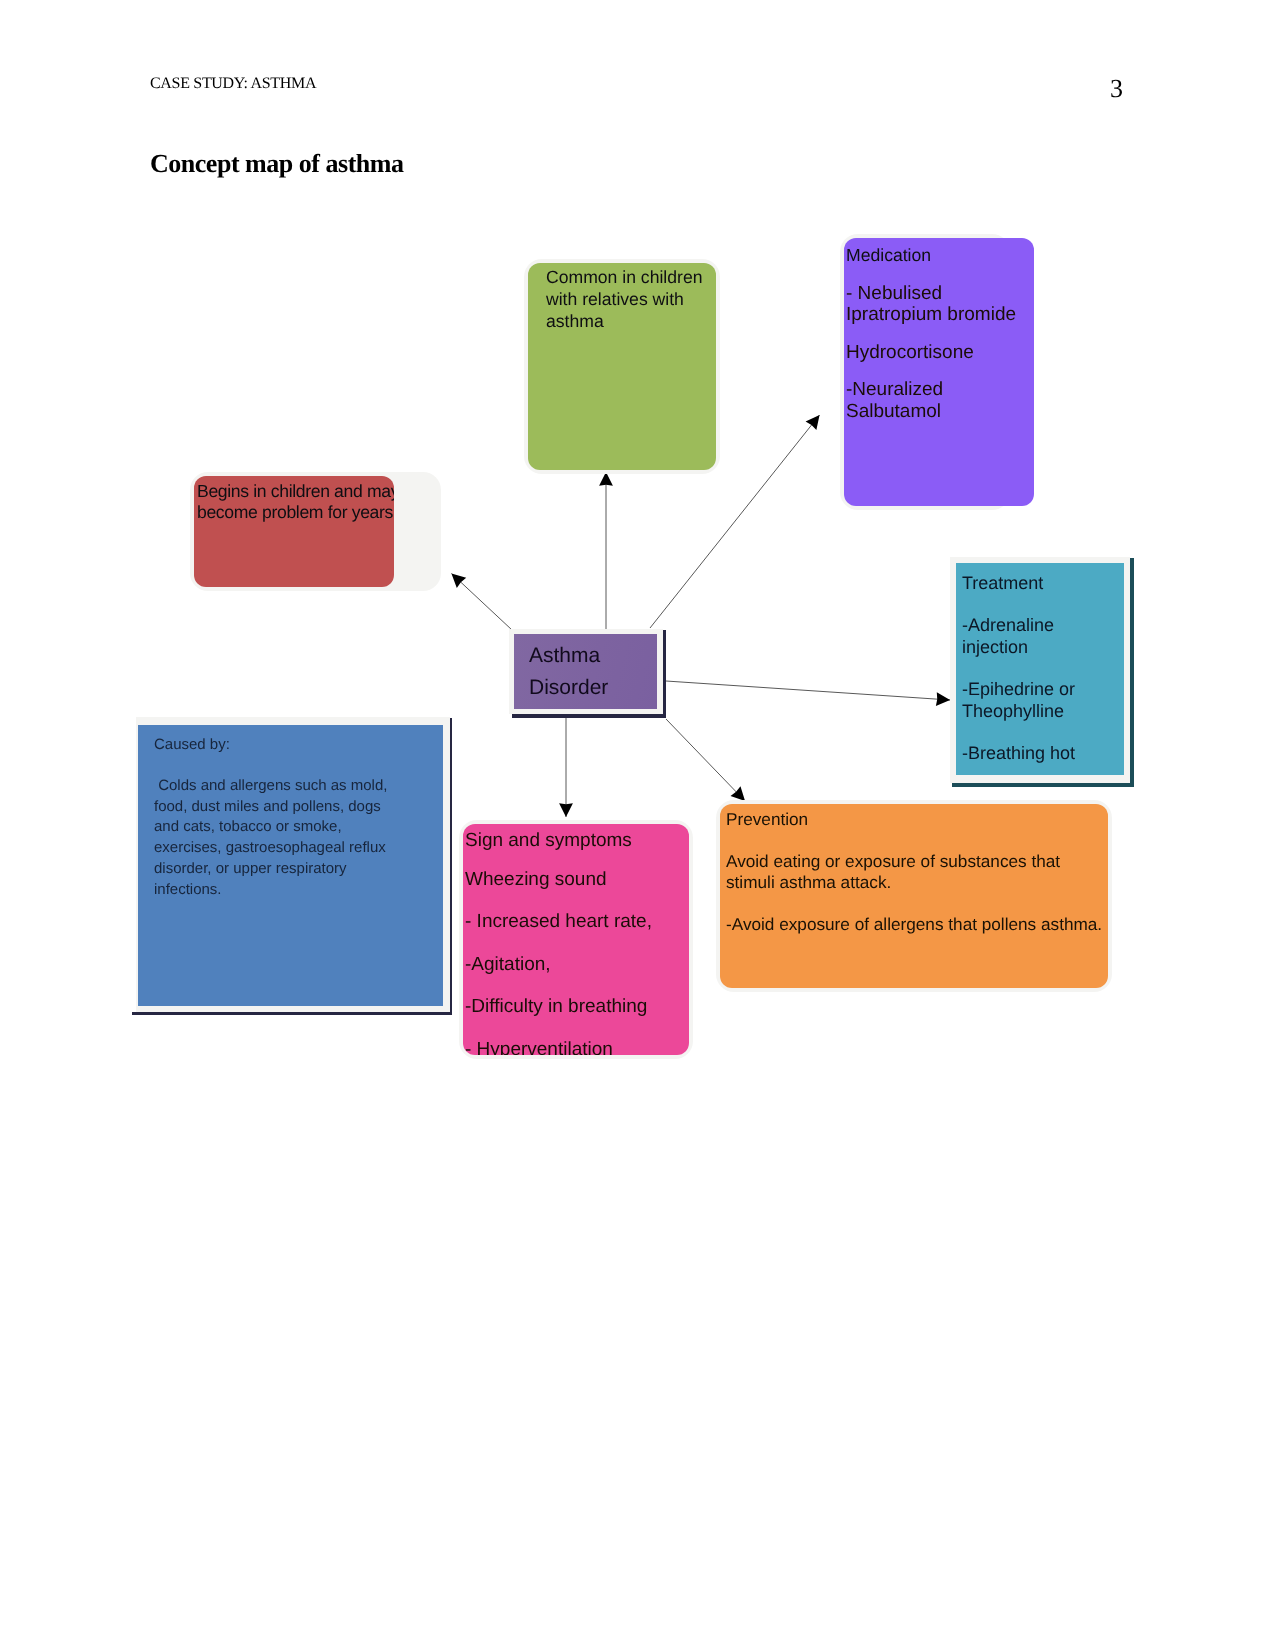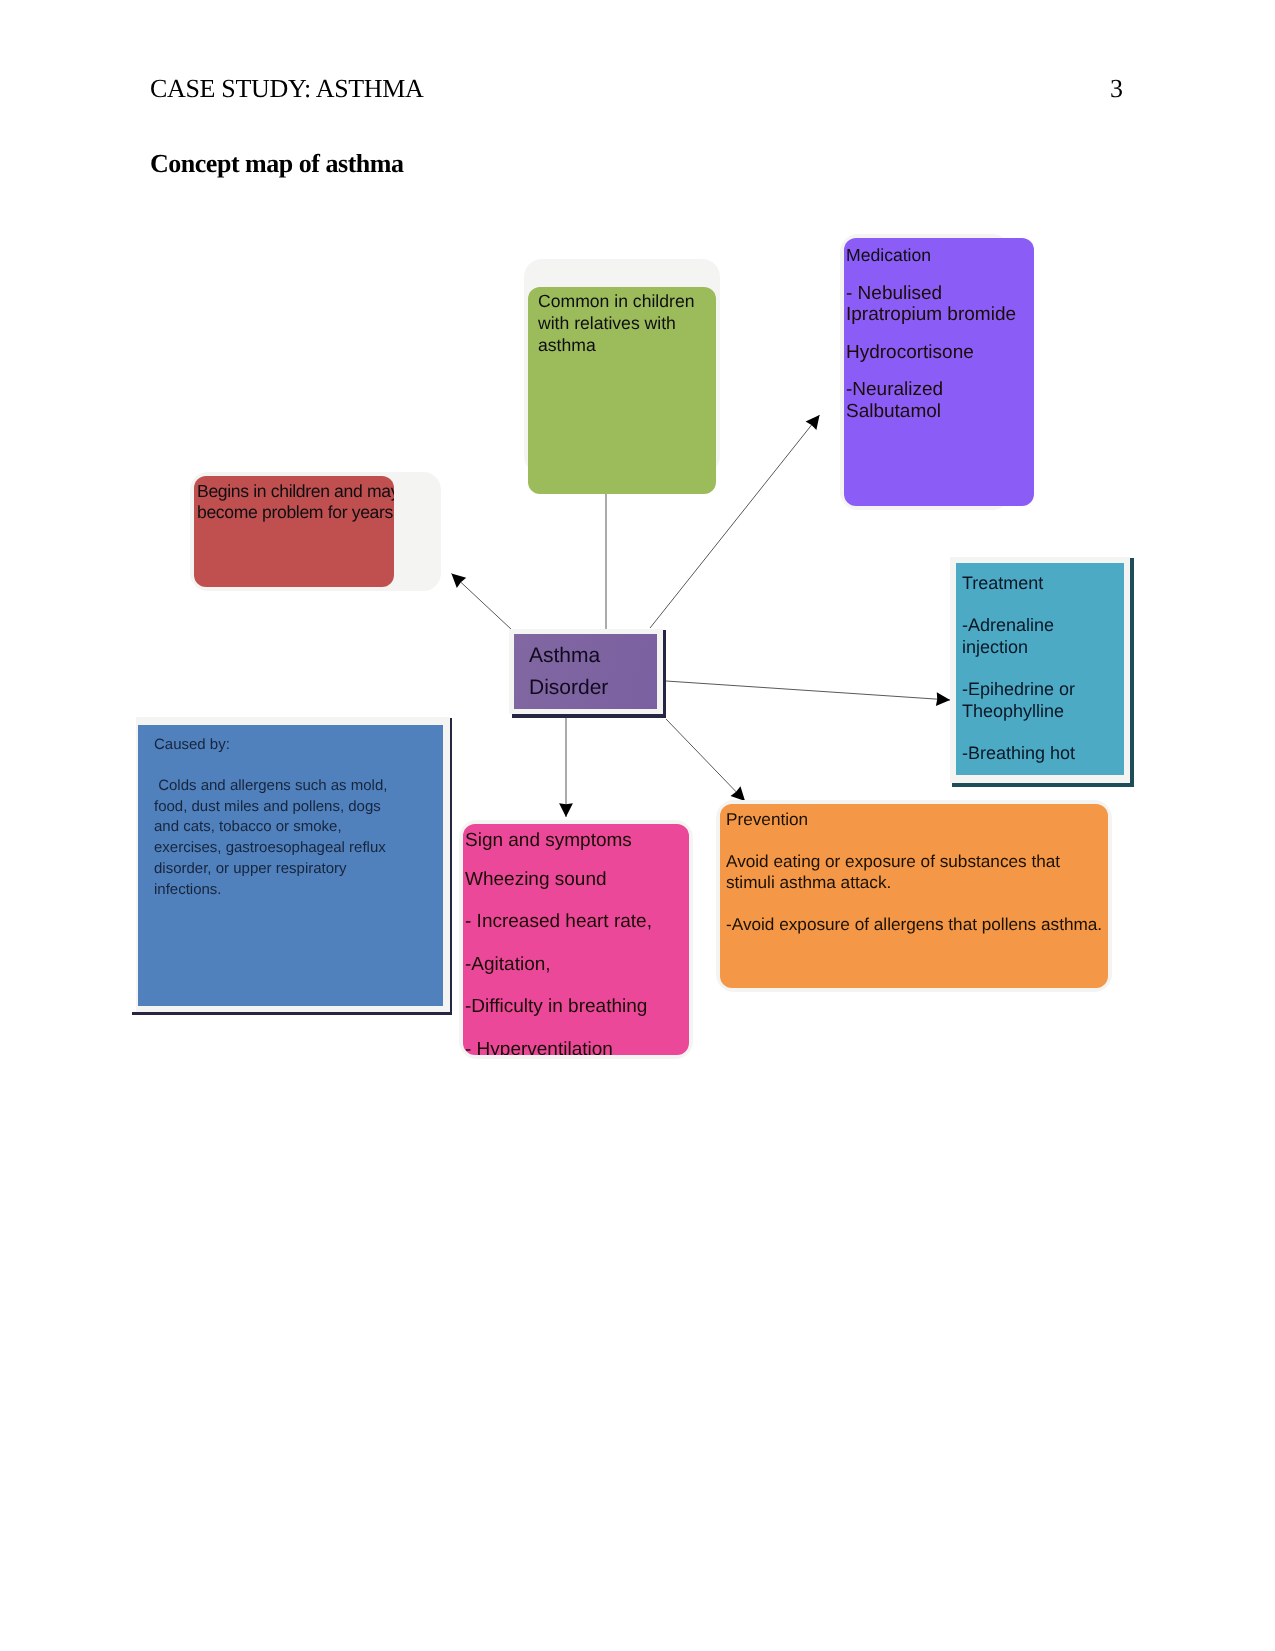--- a/index.html
+++ b/index.html
@@ -1,19 +1,19 @@
 <!DOCTYPE html>
 <html><head>
 <meta charset="utf-8">
 <style>
   html,body{margin:0;padding:0;background:#fff;}
   body{width:1275px;height:1651px;overflow:hidden;position:relative;
        font-family:"Liberation Serif",serif;-webkit-font-smoothing:antialiased;text-rendering:geometricPrecision;}
   .page{position:absolute;left:0;top:0;width:1275px;height:1651px;}
-  .hdr{position:absolute;left:150px;top:76px;font-size:26px;letter-spacing:-0.32px;line-height:1;color:#000;}
+  .hdr{position:absolute;left:150px;top:76px;font-size:16px;letter-spacing:-0.32px;line-height:1;color:#000;}
   .pno{position:absolute;left:1110px;top:76px;font-size:26px;line-height:1;color:#000;}
   .h1{position:absolute;left:150px;top:151px;font-size:26px;letter-spacing:-0.48px;line-height:1;font-weight:bold;color:#000;}
 
   .node{position:absolute;box-sizing:border-box;overflow:hidden;}
   .rnd{border-radius:12px;}
 
   svg.arrows{position:absolute;left:0;top:0;width:1275px;height:1651px;}
   .sans{font-family:"Liberation Sans",sans-serif;}
   .serif{font-family:Liberation Sans, sans-serif;}
 
@@ -56,21 +56,21 @@
       <path d="M 512 630 L 451.5 573.5"></path>
       <path d="M 606 631 L 606 472"></path>
       <path d="M 650 628 L 819.5 415"></path>
       <path d="M 666 681 L 950 700"></path>
       <path d="M 566 718 L 566 817"></path>
       <path d="M 666 719 L 745 801"></path>
     </g>
   </svg>
 
   <div class="nd-halo rnd-halo" style="left:524px;top:259px;width:196px;height:215px;"></div>
-  <div class="node rnd" style="left:528px;top:263px;width:188px;height:207px;background:#9CBB5A;padding:4px 8px 0 10px;margin-top:24px;">
+  <div class="node rnd" style="left:528px;top:263px;width:188px;height:207px;background:#9CBB5A;padding:4px 8px 0 18px;">
     <div class="sans nbody">Common in children</div>
     <div class="sans nbody">with relatives with</div>
     <div class="sans nbody">asthma</div>
   </div>
 
   <div class="nd-halo rnd-halo" style="left:190px;top:472px;width:251px;height:119px;"></div>
   <div class="node rnd" style="left:194px;top:476px;width:200px;height:111px;background:#C05050;padding:5px 8px 0 3px;">
     <div class="sans nbodyR">Begins in children and may</div>
     <div class="sans nbodyR">become problem for years</div>
   </div>

